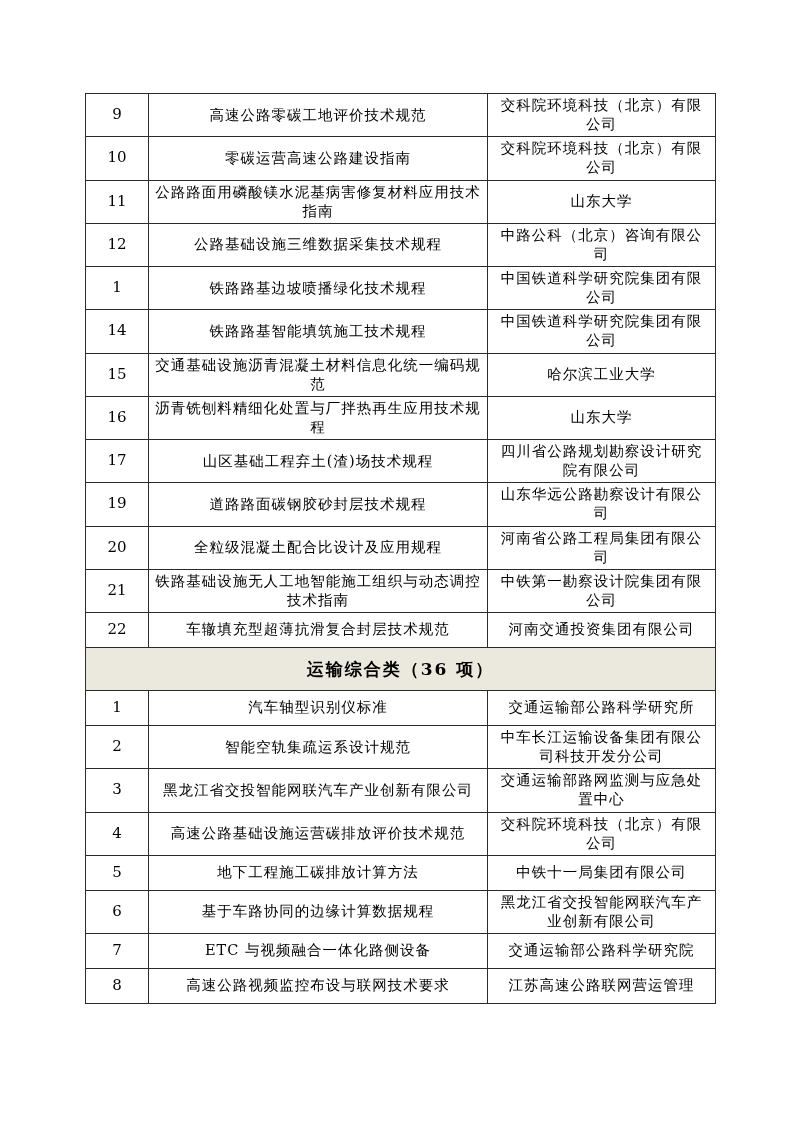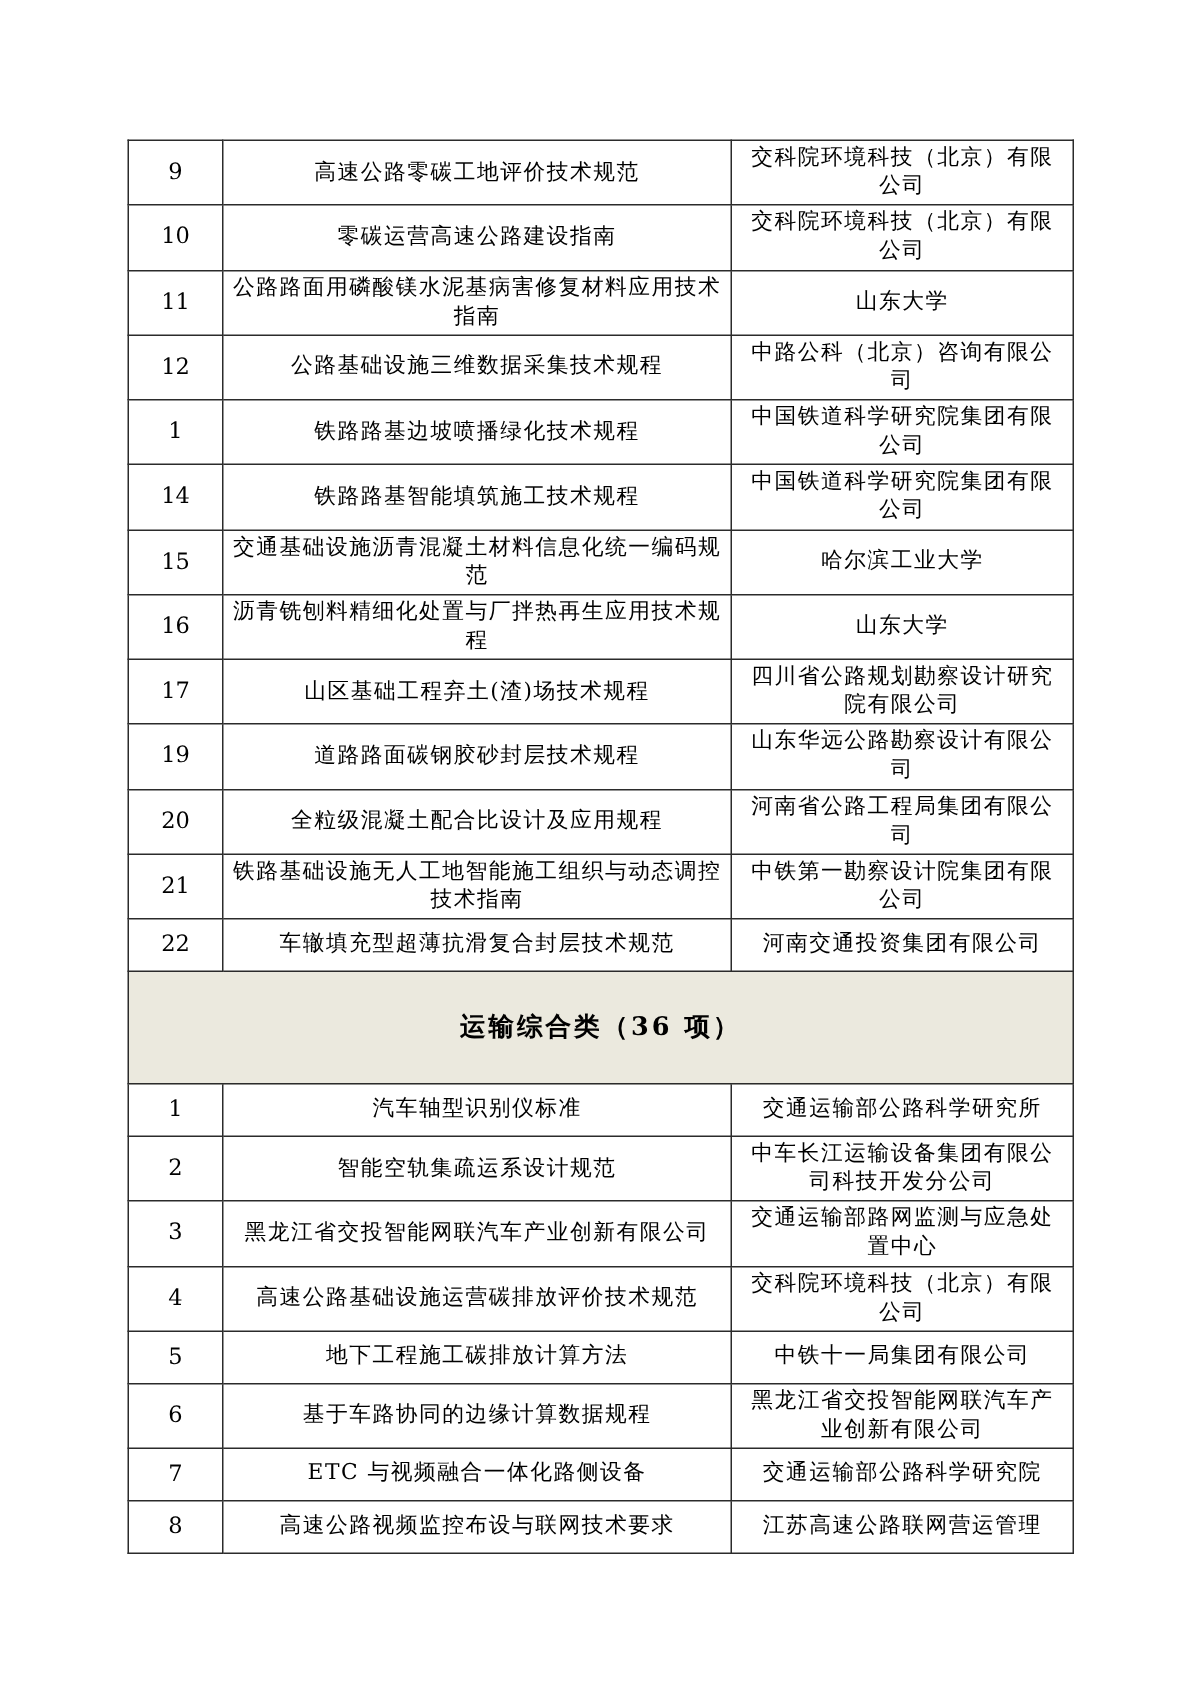--- a/index.html
+++ b/index.html
@@ -49,21 +49,21 @@
   td.org-cell {
     padding: 2px 9px;
     font-family: Liberation Serif, serif;
   }
   td.section-header-cell {
     background: #ebe9de;
     font-weight: bold;
     font-size: 17px;
     letter-spacing: 2px;
     height: 38px;
-    padding: 18px 6px;
+    padding: 2px 6px;
   }
 </style>
 </head>
 <body>
 
 <div class="page">
   <table class="standards-table">
     <colgroup>
       <col class="col-no">
       <col class="col-title">

